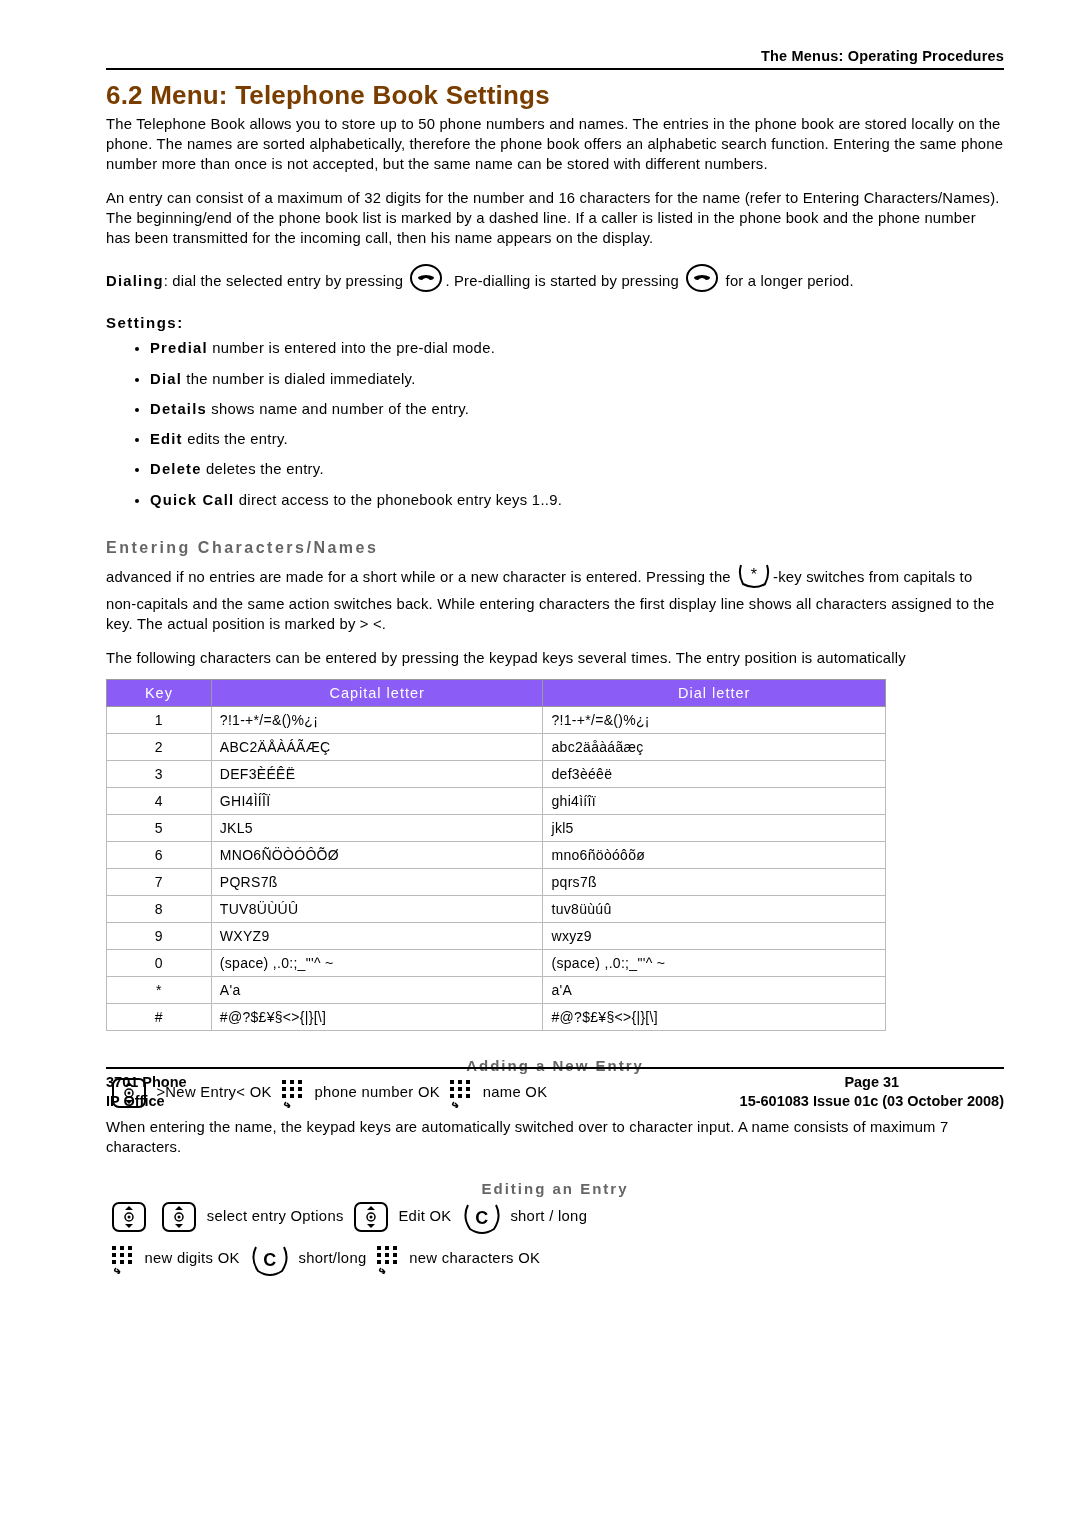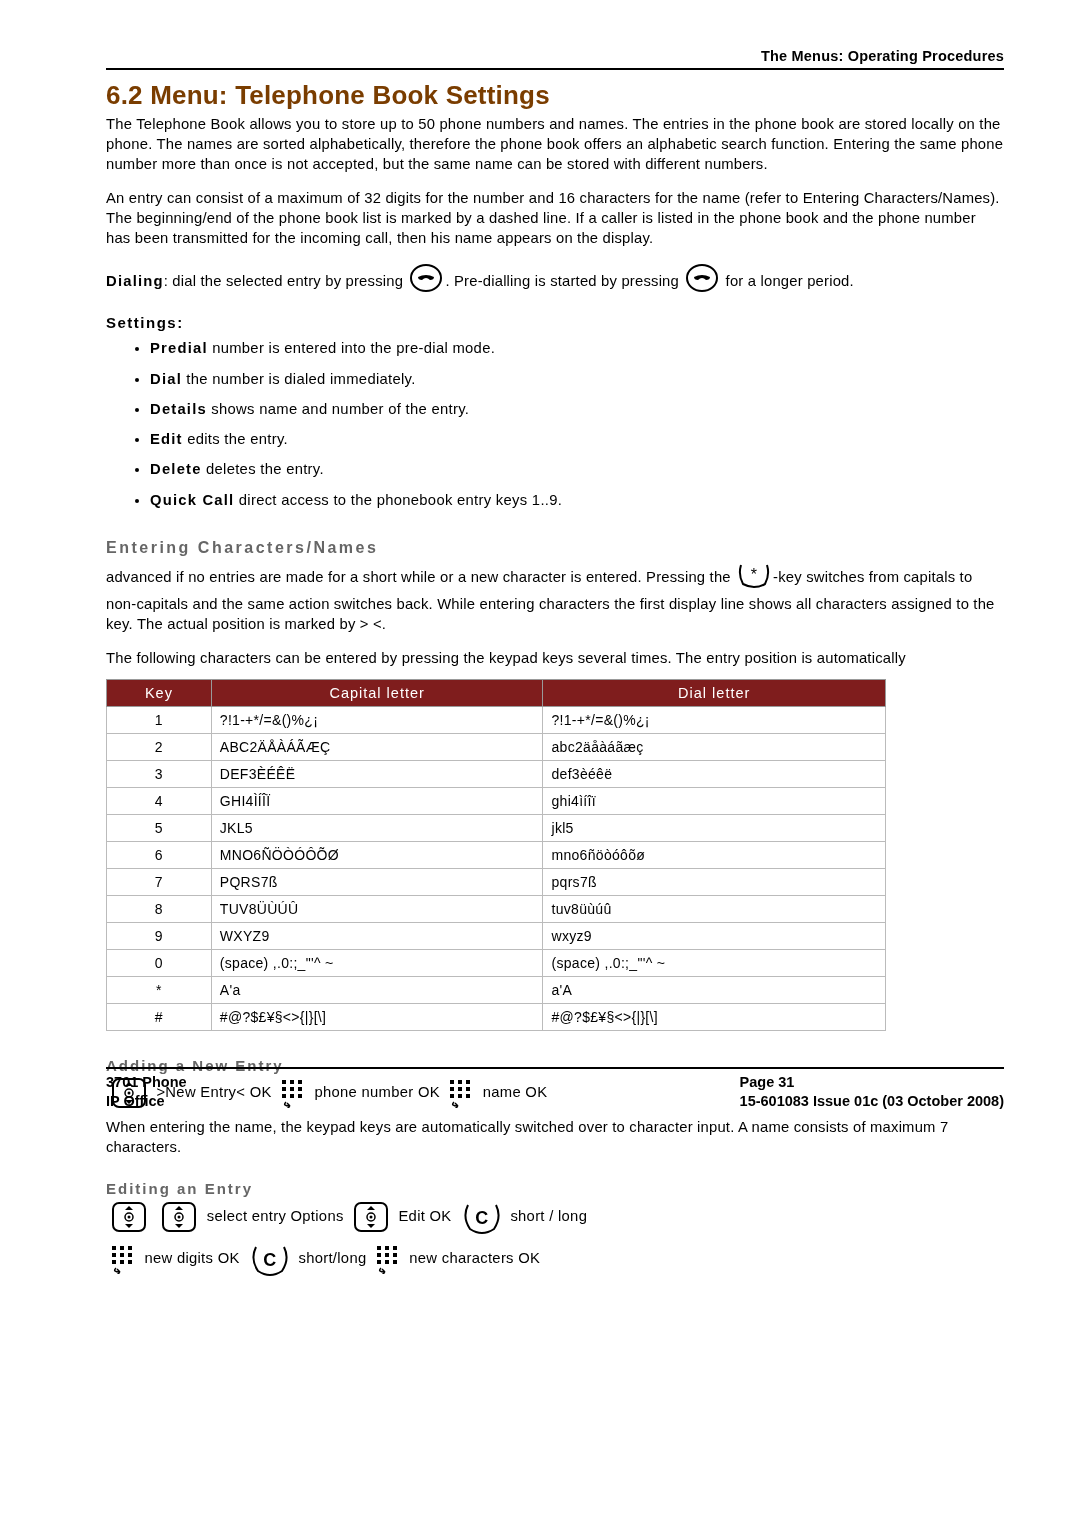--- a/index.html
+++ b/index.html
@@ -64,21 +64,21 @@
     display:inline-block;
     vertical-align: middle;
     margin: 0 2px;
   }
   table.chars {
     border-collapse: collapse;
     width: 780px;
     margin-top: 10px;
   }
   table.chars th {
-    background: #7f1d1d;
+    background: #8b5cf6;
     color: #fff;
     font-weight: normal;
     font-size: 14.5px;
     padding: 5px 8px;
     text-align: center;
     border: 1px solid #999;
     letter-spacing: 1px;
   }
   table.chars td {
     border: 1px solid #bbb;
@@ -88,41 +88,42 @@
   }
   table.chars td.keycell { text-align:center; width: 80px; }
   table.chars td.capcell { width: 290px; }
   table.chars td.smcell  { width: 300px; }
   .subhead2 {
     font-size: 15px;
     font-weight: bold;
     color: #666;
     letter-spacing: 2px;
     margin: 26px 0 2px 0;
+    text-align: center;
   }
   .proc {
     font-size: 14.8px;
     line-height: 1.9;
     letter-spacing: 0.3px;
   }
   .proc svg { vertical-align: middle; margin: 0 4px; }
   .footer {
     position: absolute;
     bottom: 36px;
     left: 106px;
     right: 76px;
     border-top: 2px solid #000;
     padding-top: 4px;
     font-size: 14.5px;
     font-weight: bold;
     display: flex;
     justify-content: space-between;
   }
   .footer .fl { text-align:left; line-height:1.35; }
-  .footer .fr { text-align:left; line-height:1.35; }
+  .footer .fr { text-align:center; line-height:1.35; }
 </style>
 </head>
 <body>
 
 <div class="page">
   <div class="topright">The Menus: Operating Procedures</div>
 
   <h1 class="section">6.2 Menu: Telephone Book Settings</h1>
 
   <p class="body">The Telephone Book allows you to store up to 50 phone numbers and names. The entries in the phone book are stored locally on the phone. The names are sorted alphabetically, therefore the phone book offers an alphabetic search function. Entering the same phone number more than once is not accepted, but the same name can be stored with different numbers.</p>

